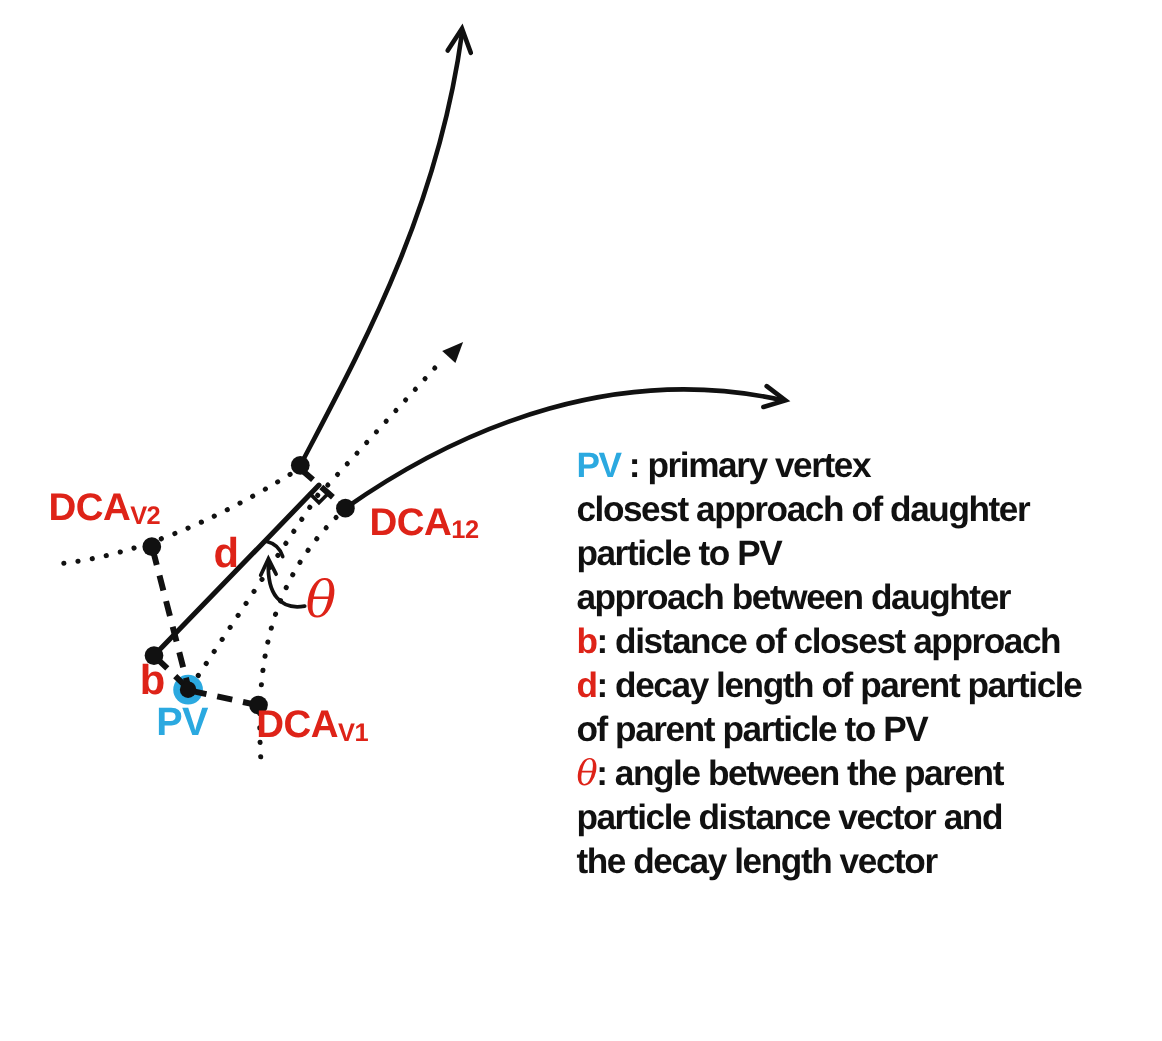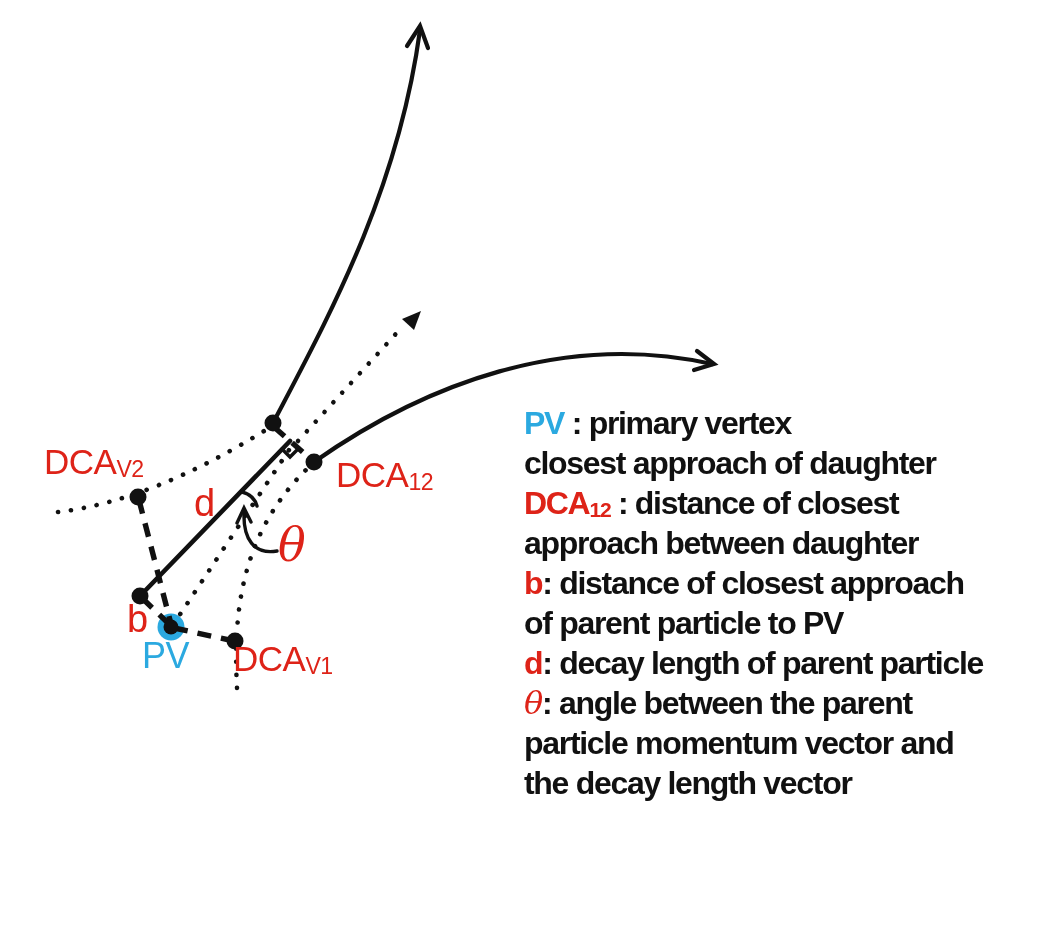--- a/index.html
+++ b/index.html
@@ -14,21 +14,21 @@
   
   .solid{stroke:var(--ink); fill:none; stroke-width:4.2; stroke-linecap:round;}
   .dline{stroke:var(--ink); fill:none; stroke-width:4.6; stroke-linecap:round;}
   .dashed{stroke:var(--ink); fill:none; stroke-width:5.4; stroke-dasharray:14 10; stroke-linecap:butt;}
   .dotted{stroke:var(--ink); fill:none; stroke-width:4.6; stroke-linecap:round; stroke-dasharray:0.1 13;}
   .thin{stroke:var(--ink); fill:none; stroke-width:3.4; stroke-linecap:round;}
   .dot{fill:var(--ink);}
   .bluefill{fill:var(--blue);}
   .inkfill{fill:var(--ink);}
   
-  .lbl{position:absolute; font-weight:normal; white-space:nowrap; letter-spacing:-0.5px; line-height:1;}
+  .lbl{position:absolute; font-weight:bold; white-space:nowrap; letter-spacing:-0.5px; line-height:1;}
   .lbl.red{color:var(--red);}
   .lbl.blue{color:var(--blue);}
   .dca{font-size:35px;}
   .lsub{font-size:0.66em; vertical-align:-0.14em; line-height:1;}
   .big{font-size:38px;}
   .pvsize{font-size:36px;}
   .theta{font-family:"DejaVu Serif", serif; font-style:italic; font-weight:normal; font-size:46px; color:var(--red);}
   
   .legend{
     position:absolute; left:524px; top:403px;
@@ -90,23 +90,23 @@
 
   <div class="lbl red big" style="left:127px;top:600px;">b</div>
 
   <div class="lbl blue pvsize" style="left:142px;top:638px;">PV</div>
 
   <div class="lbl theta" style="left:278px;top:522px;">θ</div>
 
   <div class="legend" id="legend">
       <div class="legend-line"><span class="seg blue">PV</span><span class="seg black"> : primary vertex</span></div>
       <div class="legend-line"><span class="seg black">closest approach of daughter</span></div>
-      <div class="legend-line"><span class="seg red">DCA</span><sub class="seg red lsub">12</sub><span class="seg black"> : distance of closest</span></div>
+      <div class="legend-line"><span class="seg black">particle to PV</span></div>
       <div class="legend-line"><span class="seg black">approach between daughter</span></div>
       <div class="legend-line"><span class="seg red">b</span><span class="seg black">: distance of closest approach</span></div>
+      <div class="legend-line"><span class="seg red">d</span><span class="seg black">: decay length of parent particle</span></div>
       <div class="legend-line"><span class="seg black">of parent particle to PV</span></div>
-      <div class="legend-line"><span class="seg red">d</span><span class="seg black">: decay length of parent particle</span></div>
       <div class="legend-line"><span class="seg red it">θ</span><span class="seg black">: angle between the parent</span></div>
-      <div class="legend-line"><span class="seg black">particle momentum vector and</span></div>
+      <div class="legend-line"><span class="seg black">particle distance vector and</span></div>
       <div class="legend-line"><span class="seg black">the decay length vector</span></div>
     </div>
 
 </div>
 
 </body></html>

